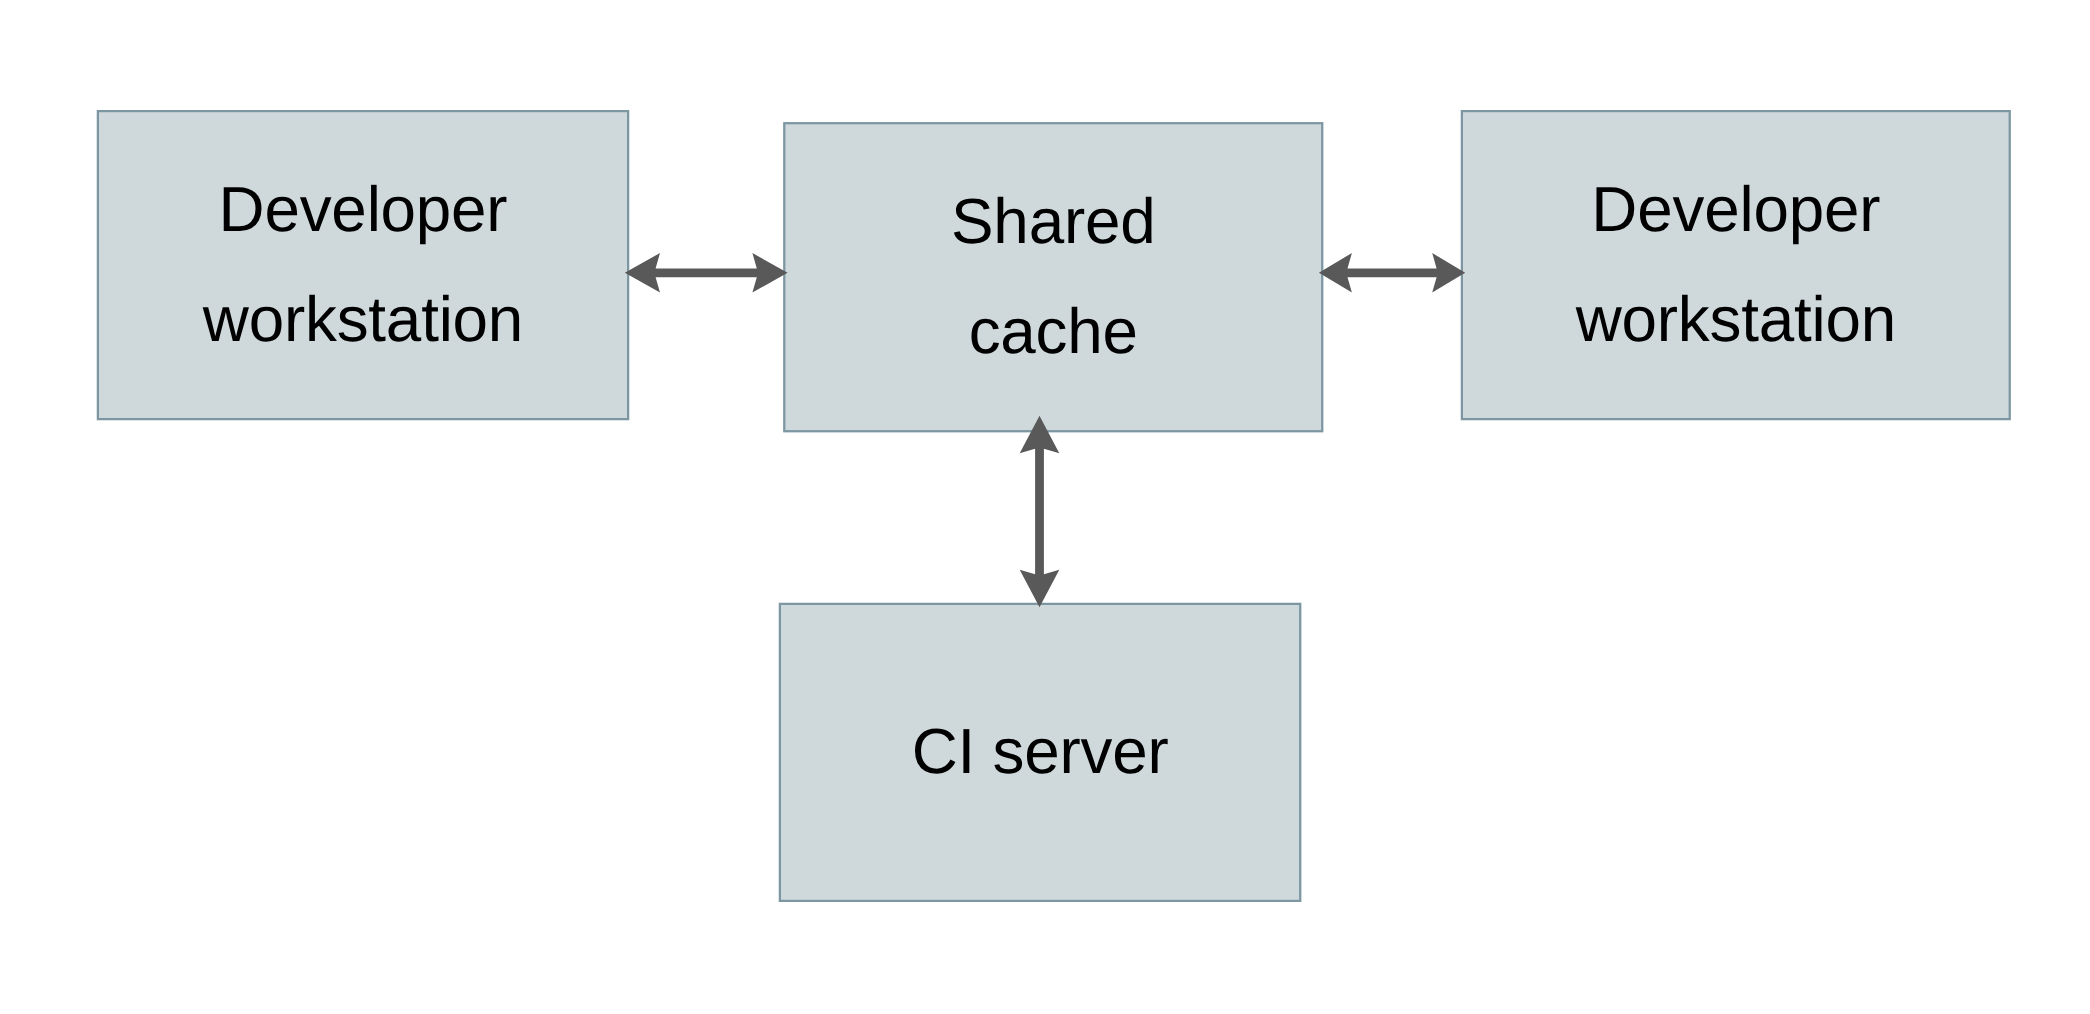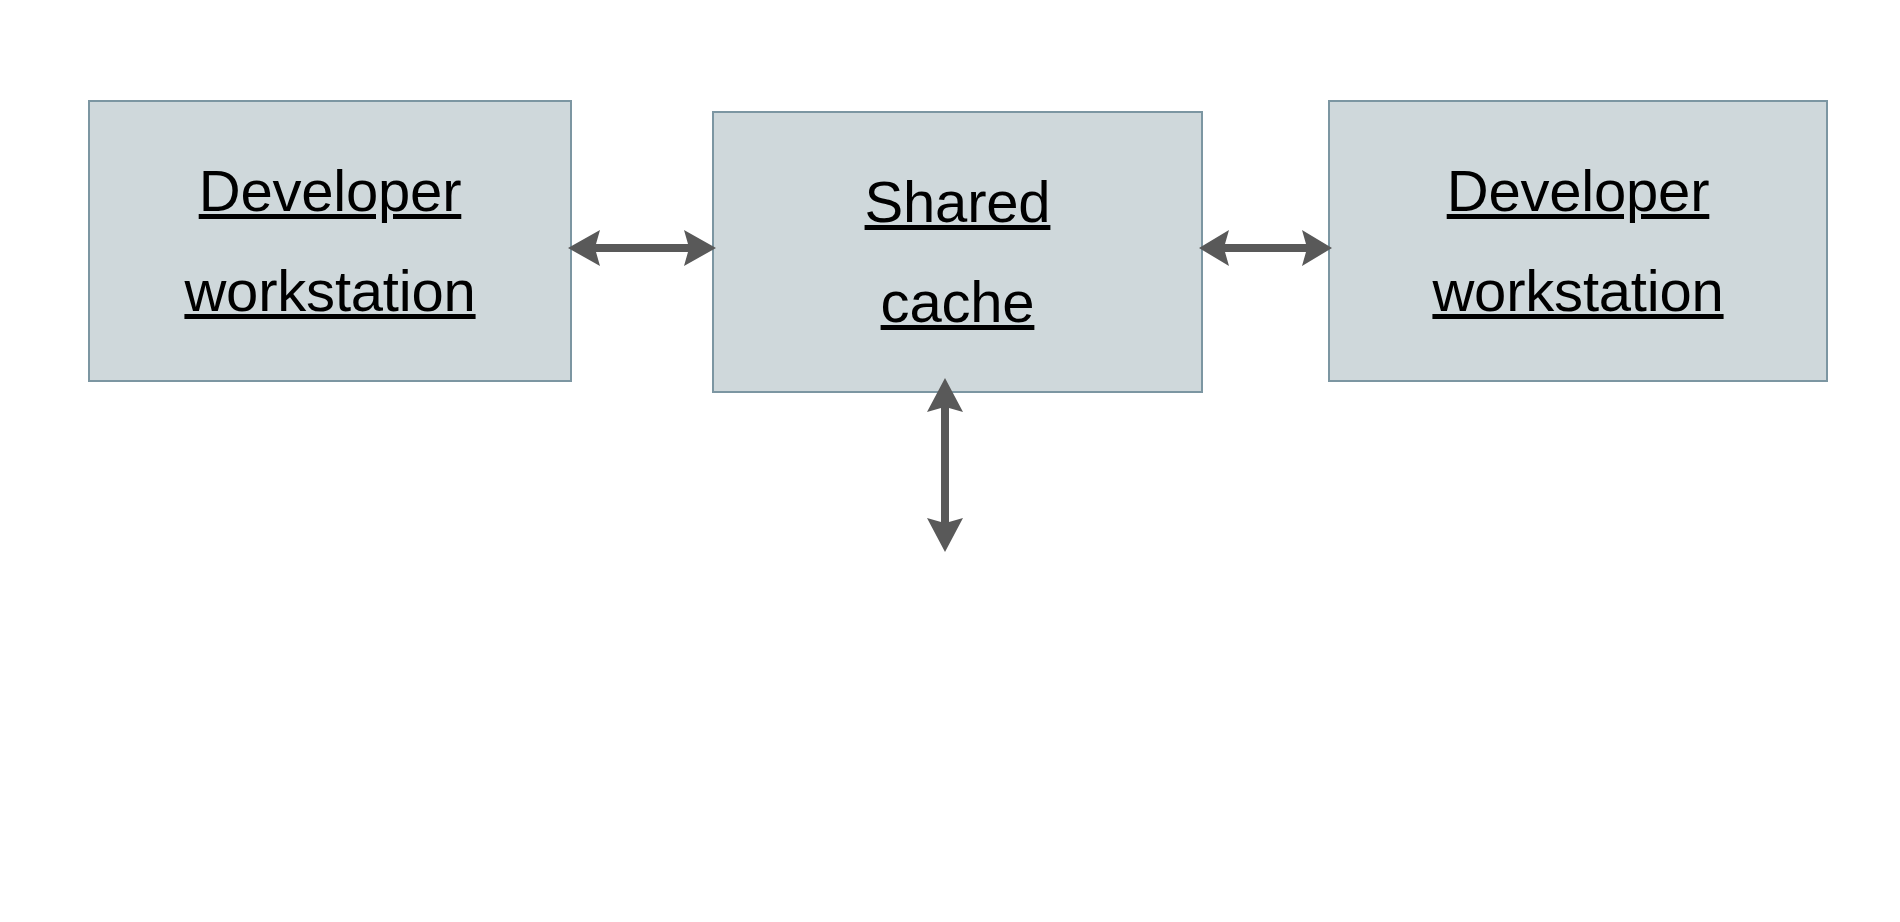--- a/index.html
+++ b/index.html
@@ -30,21 +30,20 @@
   }
   .node-label {
     color: #000000;
     font-family: "Liberation Sans", sans-serif;
     font-size: 58px;
     line-height: 100px;
     font-weight: 400;
     letter-spacing: -0.2px;
     white-space: pre-line;
     padding: 0 8px;
-    text-decoration: underline;
   }
   
   #node-dev-left   { left: 88px;   top: 100px; width: 484px; height: 282px; }
   #node-shared     { left: 712px;  top: 100px; width: 491px; height: 282px; margin-top: 11px; }
   #node-dev-right  { left: 1328px; top: 100px; width: 500px; height: 282px; }
   #node-ci         { left: 708px;  top: 548px; width: 475px; height: 272px; }
 
   .connector {
     position: absolute;
     pointer-events: none;
@@ -68,20 +67,23 @@
   <div class="node" id="node-shared">
     <span class="node-label">Shared
 cache</span>
   </div>
 
   <div class="node" id="node-dev-right">
     <span class="node-label">Developer
 workstation</span>
   </div>
 
+  <div class="node" id="node-ci">
+    <span class="node-label">CI server</span>
+  </div>
 
   <div class="connector" id="edge-left-shared">
     <svg viewBox="0 0 152 76" preserveAspectRatio="none">
       <path d="M 2,38 L 34,20 L 30,34 L 122,34 L 118,20 L 150,38 L 118,56 L 122,42 L 30,42 L 34,56 Z" fill="#595959"></path>
     </svg>
   </div>
 
   <div class="connector" id="edge-shared-right">
     <svg viewBox="0 0 137 76" preserveAspectRatio="none">
       <path d="M 2,38 L 32,20 L 28,34 L 109,34 L 105,20 L 135,38 L 105,56 L 109,42 L 28,42 L 32,56 Z" fill="#595959"></path>

